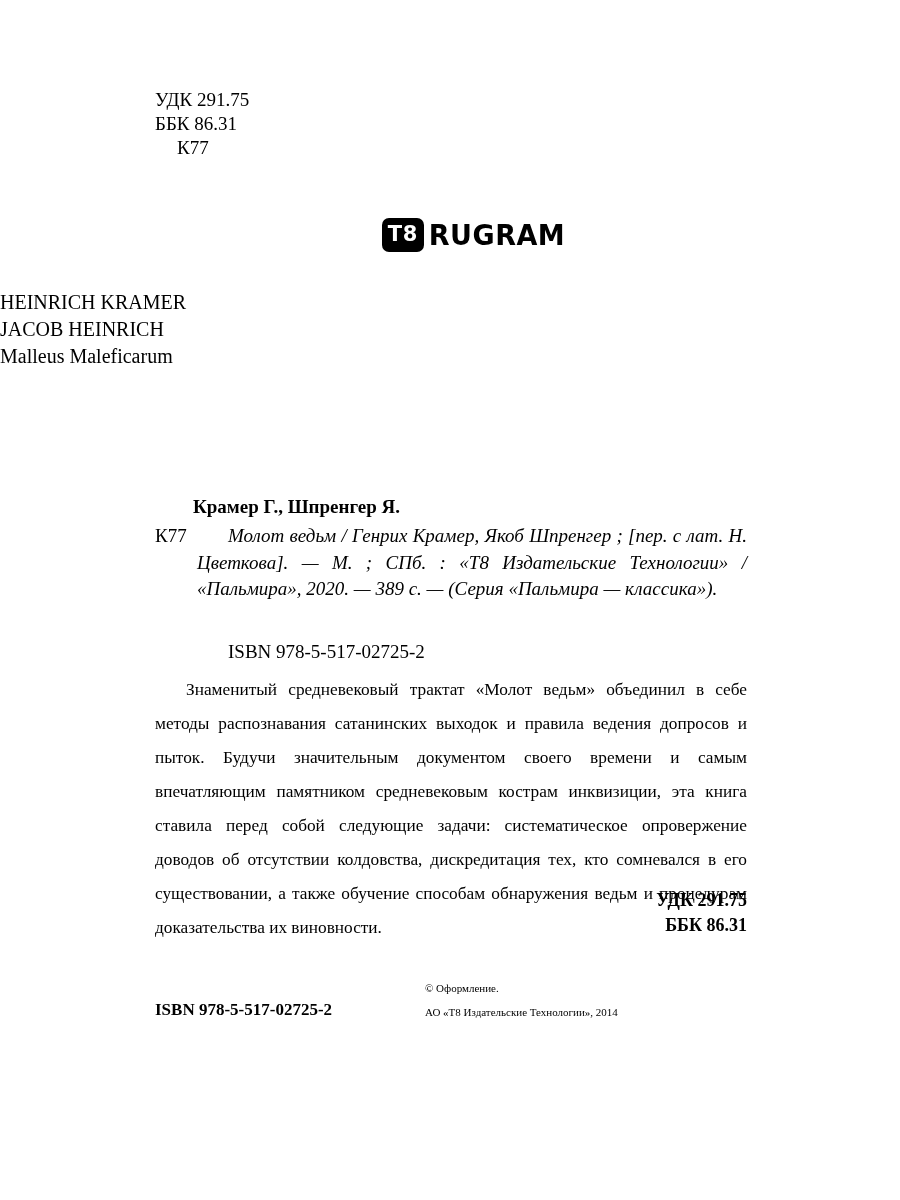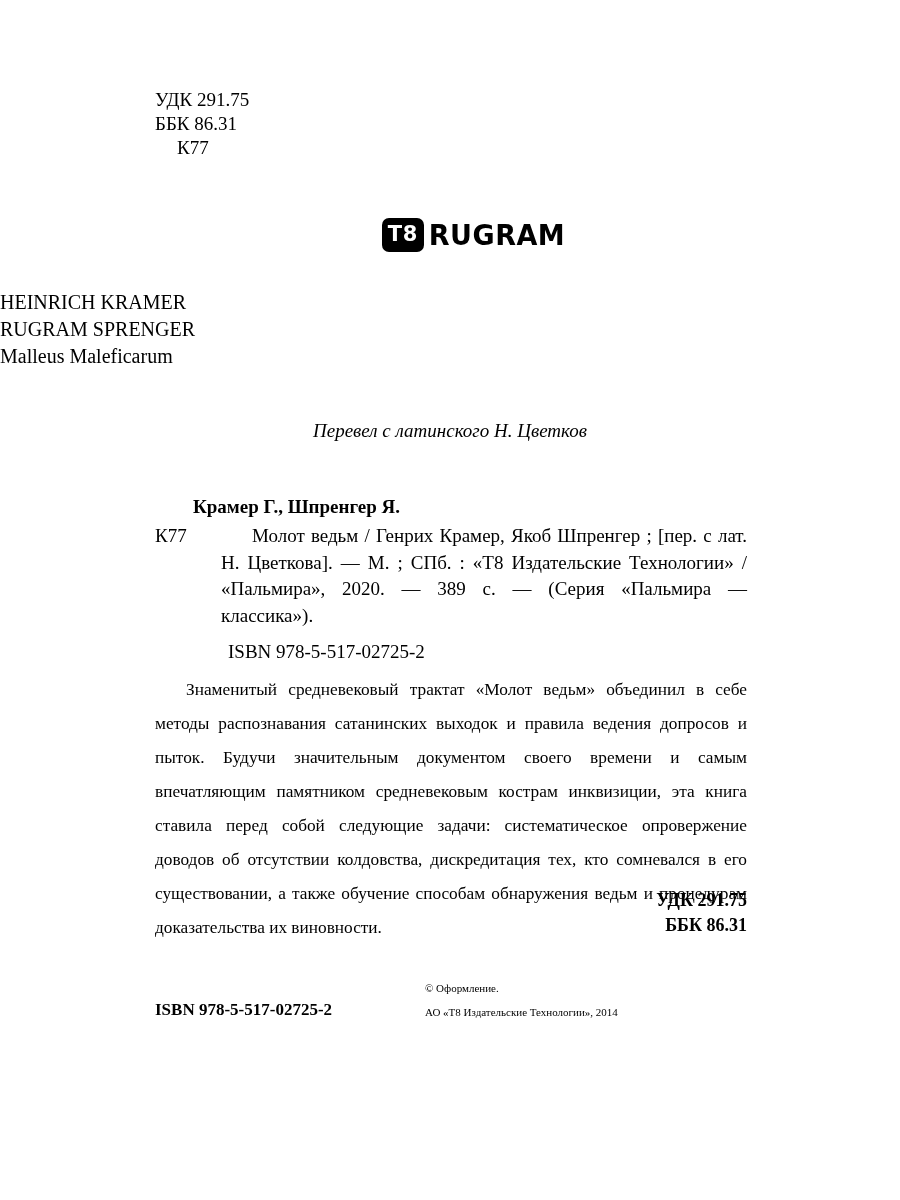--- a/index.html
+++ b/index.html
@@ -94,22 +94,23 @@
     font-size: 19px;
     line-height: 26.5px;
     text-align: justify;
   }
   .catalog-entry .k-side {
     position: absolute;
     left: 0;
     top: 0;
   }
   .catalog-entry p {
-    margin-left: 66px;
+    margin-left: 42px;
     text-indent: 31px;
+    font-style: italic;
   }
   .catalog-isbn {
     position: absolute;
     left: 228px;
     top: 641px;
     font-size: 19px;
   }
 
   
   .annotation {
@@ -163,25 +164,24 @@
 
   <div class="logo">
     <div class="logo-inner">
       <span class="logo-t8">T8</span>
       <span class="logo-rugram">RUGRAM</span>
     </div>
   </div>
 
   <div class="title-block">
     <div>HEINRICH KRAMER</div>
-    <div>RUGRAM SPRENGER</div>
+    <div>JACOB HEINRICH</div>
     <div>Malleus Maleficarum</div>
   </div>
 
-  <div class="translator">Перевел с латинского Н. Цветков</div>
 
   <div class="catalog-authors">Крамер Г., Шпренгер Я.</div>
 
   <div class="catalog-entry">
     <span class="k-side">К77</span>
     <p>Молот ведьм / Генрих Крамер, Якоб Шпренгер ; [пер. с лат. Н. Цветкова]. — М. ; СПб. : «Т8 Издательские Технологии» / «Пальмира», 2020. — 389 с. — (Серия «Пальмира — классика»).</p>
   </div>
 
   <div class="catalog-isbn">ISBN 978-5-517-02725-2</div>
 

